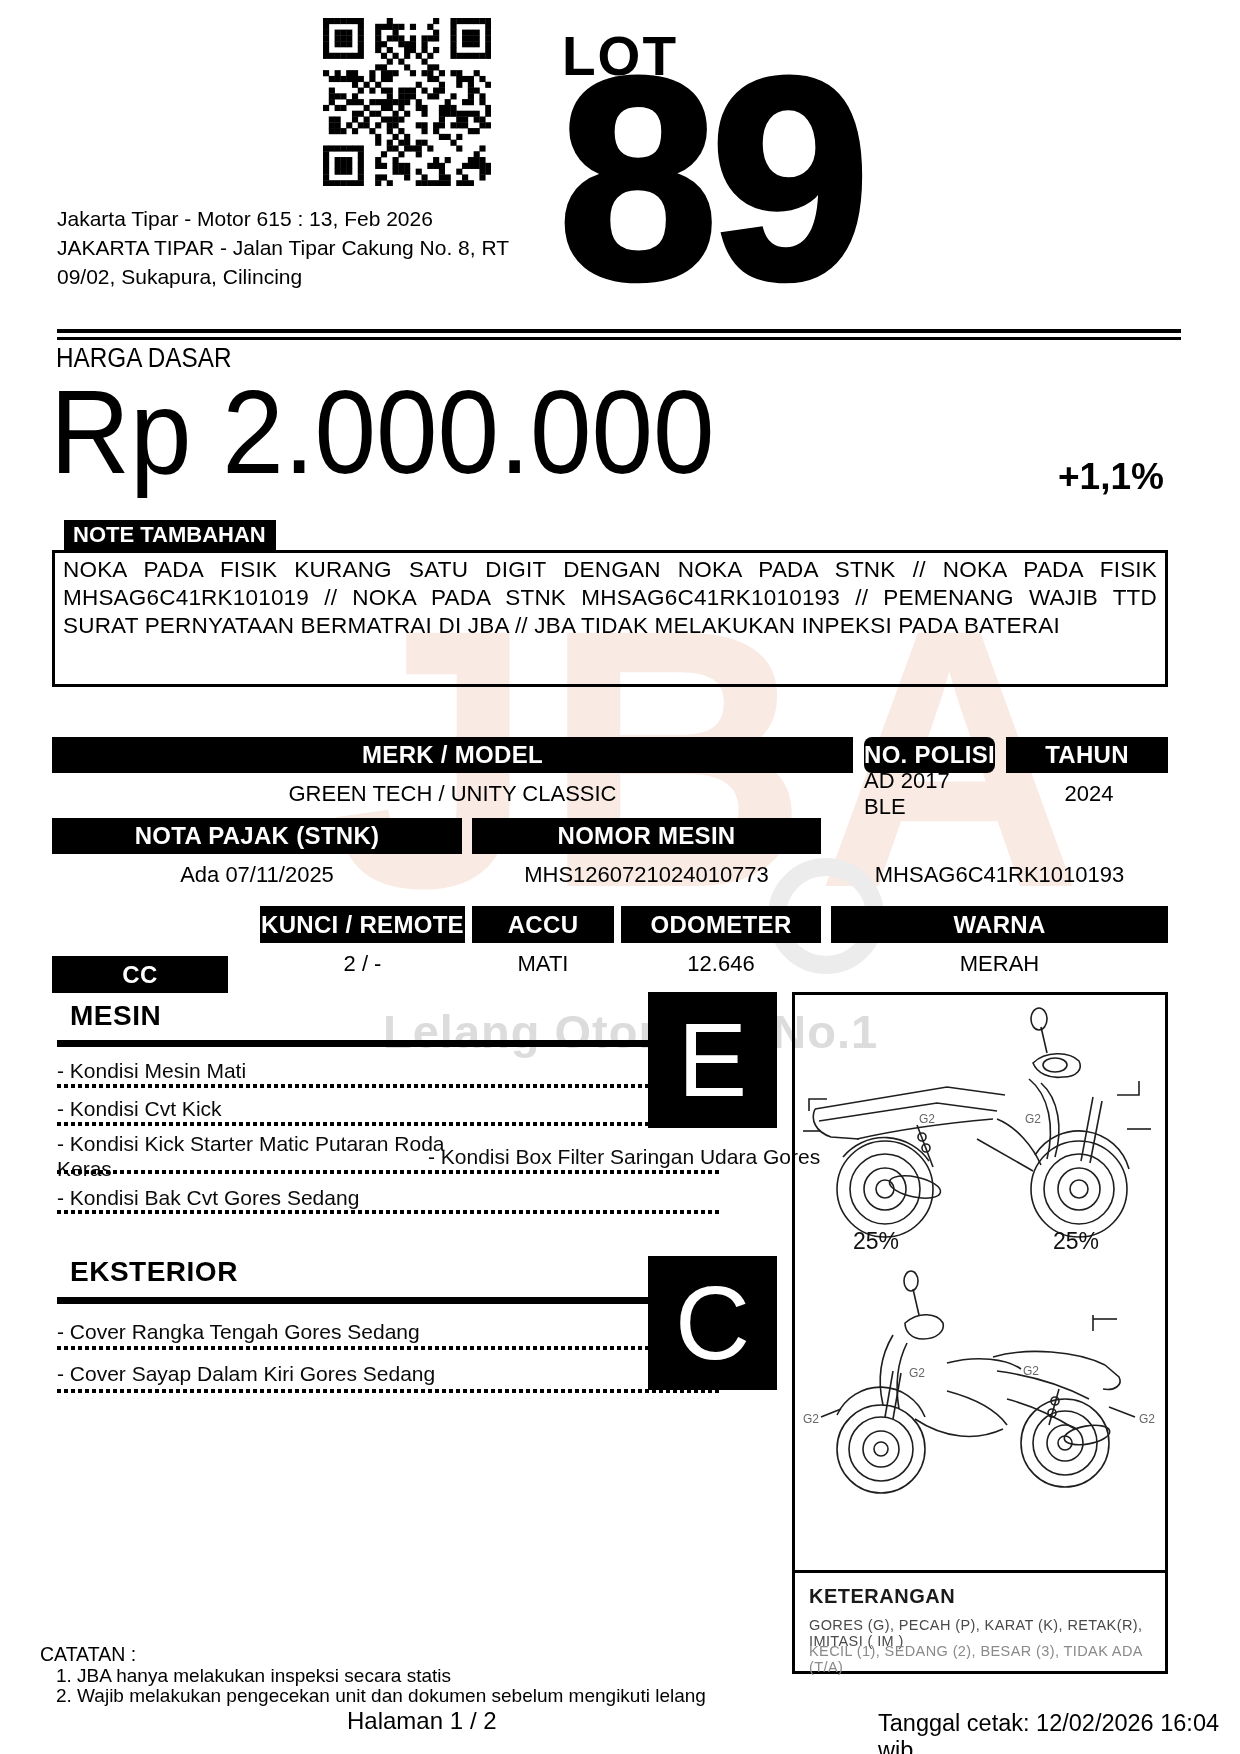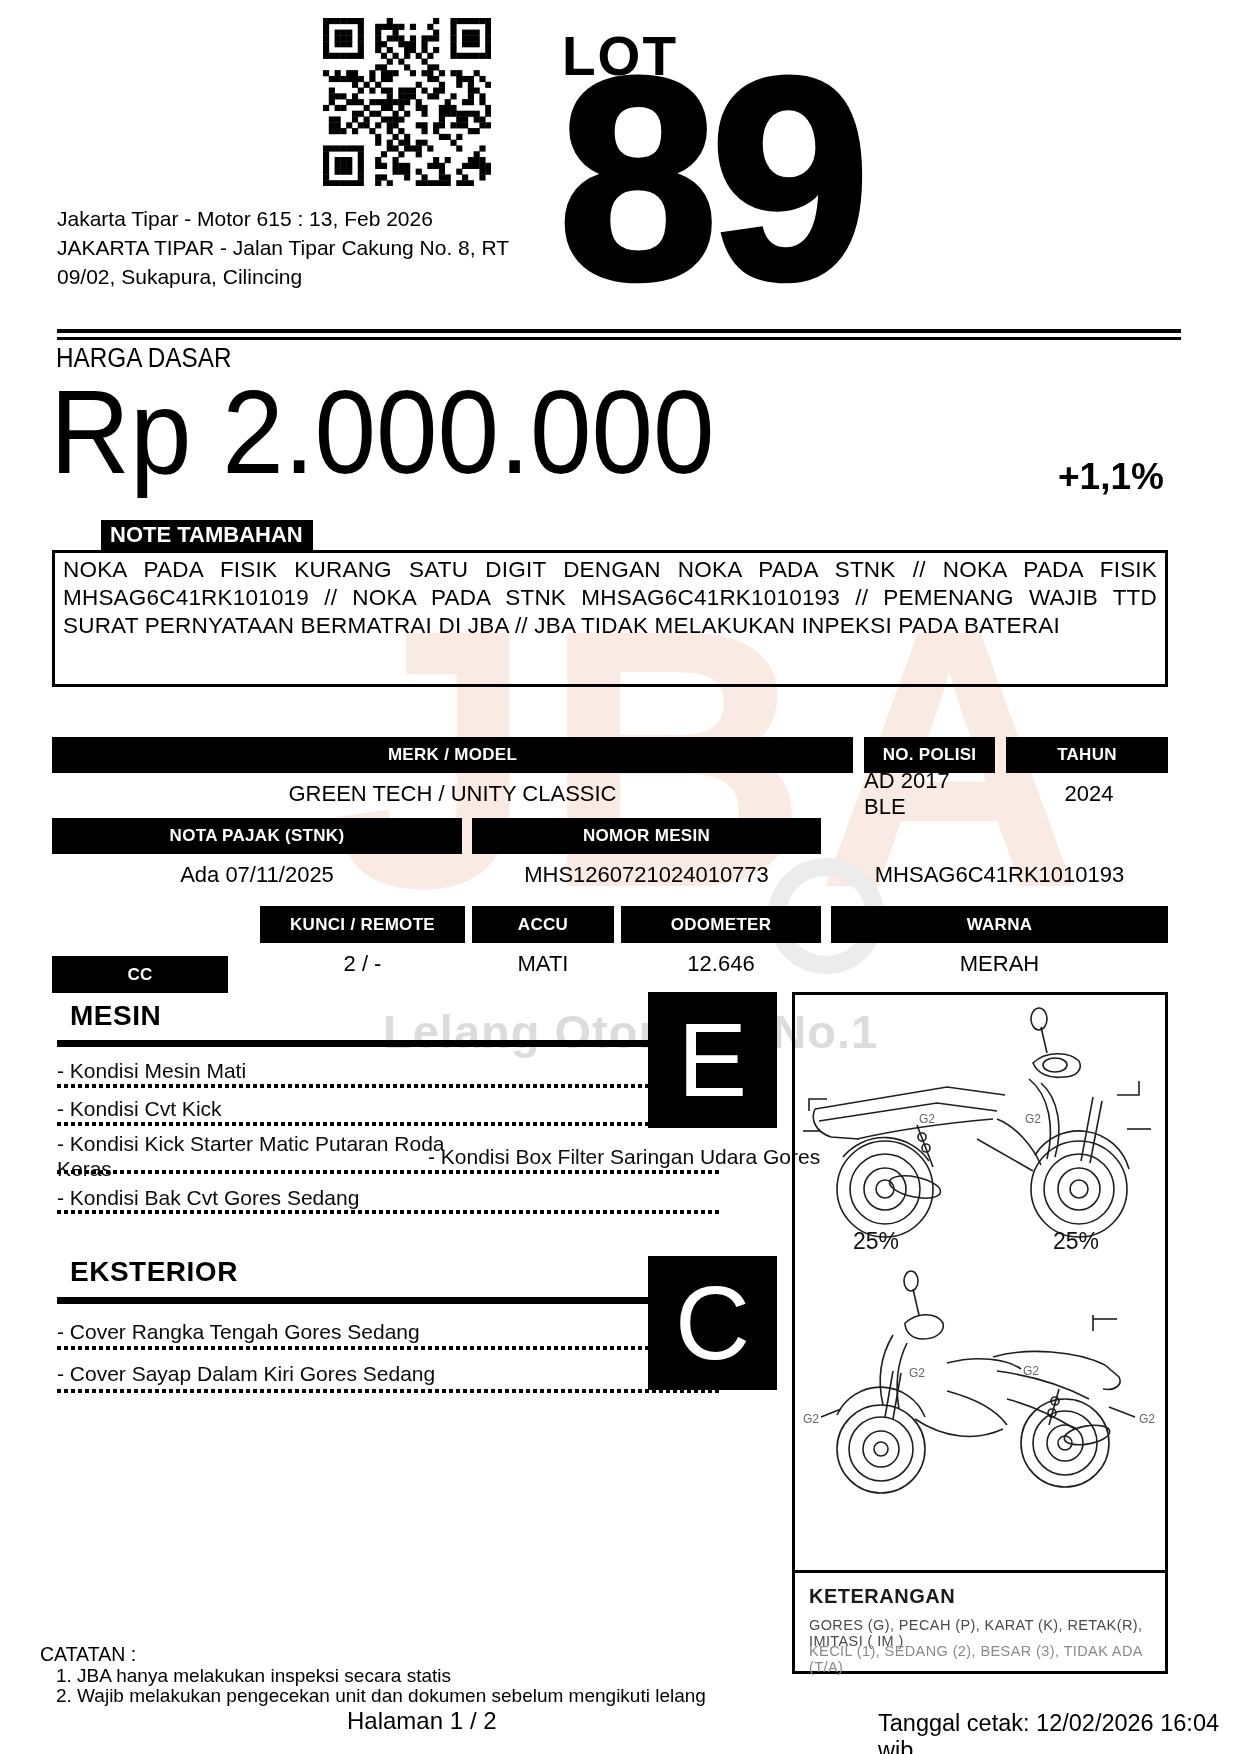--- a/index.html
+++ b/index.html
@@ -20,24 +20,24 @@
   .lot-label { position:absolute; left:562px; top:24px; font-size:55px; font-weight:700; letter-spacing:2px; }
   .lot-number { position:absolute; left:558px; top:42px; font-size:288px; font-weight:700; line-height:0.95; letter-spacing:-8px; -webkit-text-stroke:5px #000; }
   .addr { position:absolute; left:57px; font-size:21px; line-height:29px; }
 
   .double-rule { position:absolute; left:57px; top:329px; width:1124px; height:11px; border-top:4px solid #000; border-bottom:3px solid #000; }
 
   .harga-label { position:absolute; left:56px; top:343px; font-size:27px; transform:scaleX(.9); transform-origin:left; }
   .harga-amount { position:absolute; left:50px; top:372px; font-size:119px; line-height:1; transform:scaleX(.93); transform-origin:left; white-space:nowrap; }
   .harga-change { position:absolute; left:1058px; top:456px; font-size:37px; font-weight:700; }
 
-  .note-label { position:absolute; left:64px; top:520px; width:212px; height:30px; background:#000; color:#fff; font-weight:700; font-size:22px; display:flex; align-items:center; padding-left:9px;margin-left:37px; }
+  .note-label { position:absolute; left:64px; top:520px; width:212px; height:30px; background:#000; color:#fff; font-weight:700; font-size:22px; display:flex; align-items:center; padding-left:9px; }
   .note-box { position:absolute; left:52px; top:550px; width:1116px; height:137px; border:3px solid #000; padding:3px 8px; font-size:22.5px; line-height:28px; text-align:justify; text-align-last:left; letter-spacing:.2px; }
 
-  .bar { position:absolute; height:36px; background:#000; color:#fff; font-weight:700; font-size:17px; display:flex; align-items:center; justify-content:center; letter-spacing:.3px; }
+  .bar { position:absolute; height:36px; background:#000; color:#fff; font-weight:700; font-size:24px; display:flex; align-items:center; justify-content:center; letter-spacing:.3px; }
   .val { position:absolute; height:30px; font-size:22px; display:flex; align-items:center; justify-content:center; }
 
   .sect-title { position:absolute; left:70px; font-size:28px; font-weight:700; letter-spacing:.5px; }
   .thick-line { position:absolute; left:57px; height:7px; background:#000; }
   .grade-box { position:absolute; left:648px; width:129px; background:#000; color:#fff; display:flex; align-items:center; justify-content:center; font-size:104px; font-weight:400; }
   .chk { position:absolute; left:57px; font-size:21px; line-height:25px; color:#0a0a0a; }
   .dotted { position:absolute; height:4px; background:repeating-linear-gradient(90deg,#000 0 4px,transparent 4px 7px); }
 
   .panel { position:absolute; left:792px; top:992px; width:376px; height:682px; border:3px solid #000; }
   .panel svg text { font-family:"Liberation Sans",sans-serif; }
@@ -441,21 +441,21 @@
     <div class="double-rule"></div>
 
     <div class="harga-label">HARGA DASAR</div>
     <div class="harga-amount">Rp 2.000.000</div>
     <div class="harga-change">+1,1%</div>
 
     <div class="note-label">NOTE TAMBAHAN</div>
     <div class="note-box">NOKA PADA FISIK KURANG SATU DIGIT DENGAN NOKA PADA STNK // NOKA PADA FISIK MHSAG6C41RK101019 // NOKA PADA STNK MHSAG6C41RK1010193 // PEMENANG WAJIB TTD SURAT PERNYATAAN BERMATRAI DI JBA // JBA TIDAK MELAKUKAN INPEKSI PADA BATERAI</div>
 
     <div class="bar" style="left:52px;top:737px;width:801px;">MERK / MODEL</div>
-    <div class="bar" style="left:864px;top:737px;width:131px;">NO. POLISI</div>
+    <div class="bar" style="left:864px;top:737px;width:131px;border-radius:8px;">NO. POLISI</div>
     <div class="bar" style="left:1006px;top:737px;width:162px;">TAHUN</div>
     <div class="val" style="left:52px;top:779px;width:801px;">GREEN TECH / UNITY CLASSIC</div>
     <div class="val" style="left:864px;top:779px;width:131px;">AD 2017 BLE</div>
     <div class="val" style="left:1008px;top:779px;width:162px;">2024</div>
 
     <div class="bar" style="left:472px;top:818px;width:349px;">NOMOR MESIN</div>
     <div class="bar" style="left:52px;top:818px;width:410px;">NOTA PAJAK (STNK)</div>
     <div class="val" style="left:52px;top:860px;width:410px;">Ada 07/11/2025</div>
     <div class="val" style="left:472px;top:860px;width:349px;">MHS1260721024010773</div>
     <div class="val" style="left:831px;top:860px;width:337px;">MHSAG6C41RK1010193</div>

